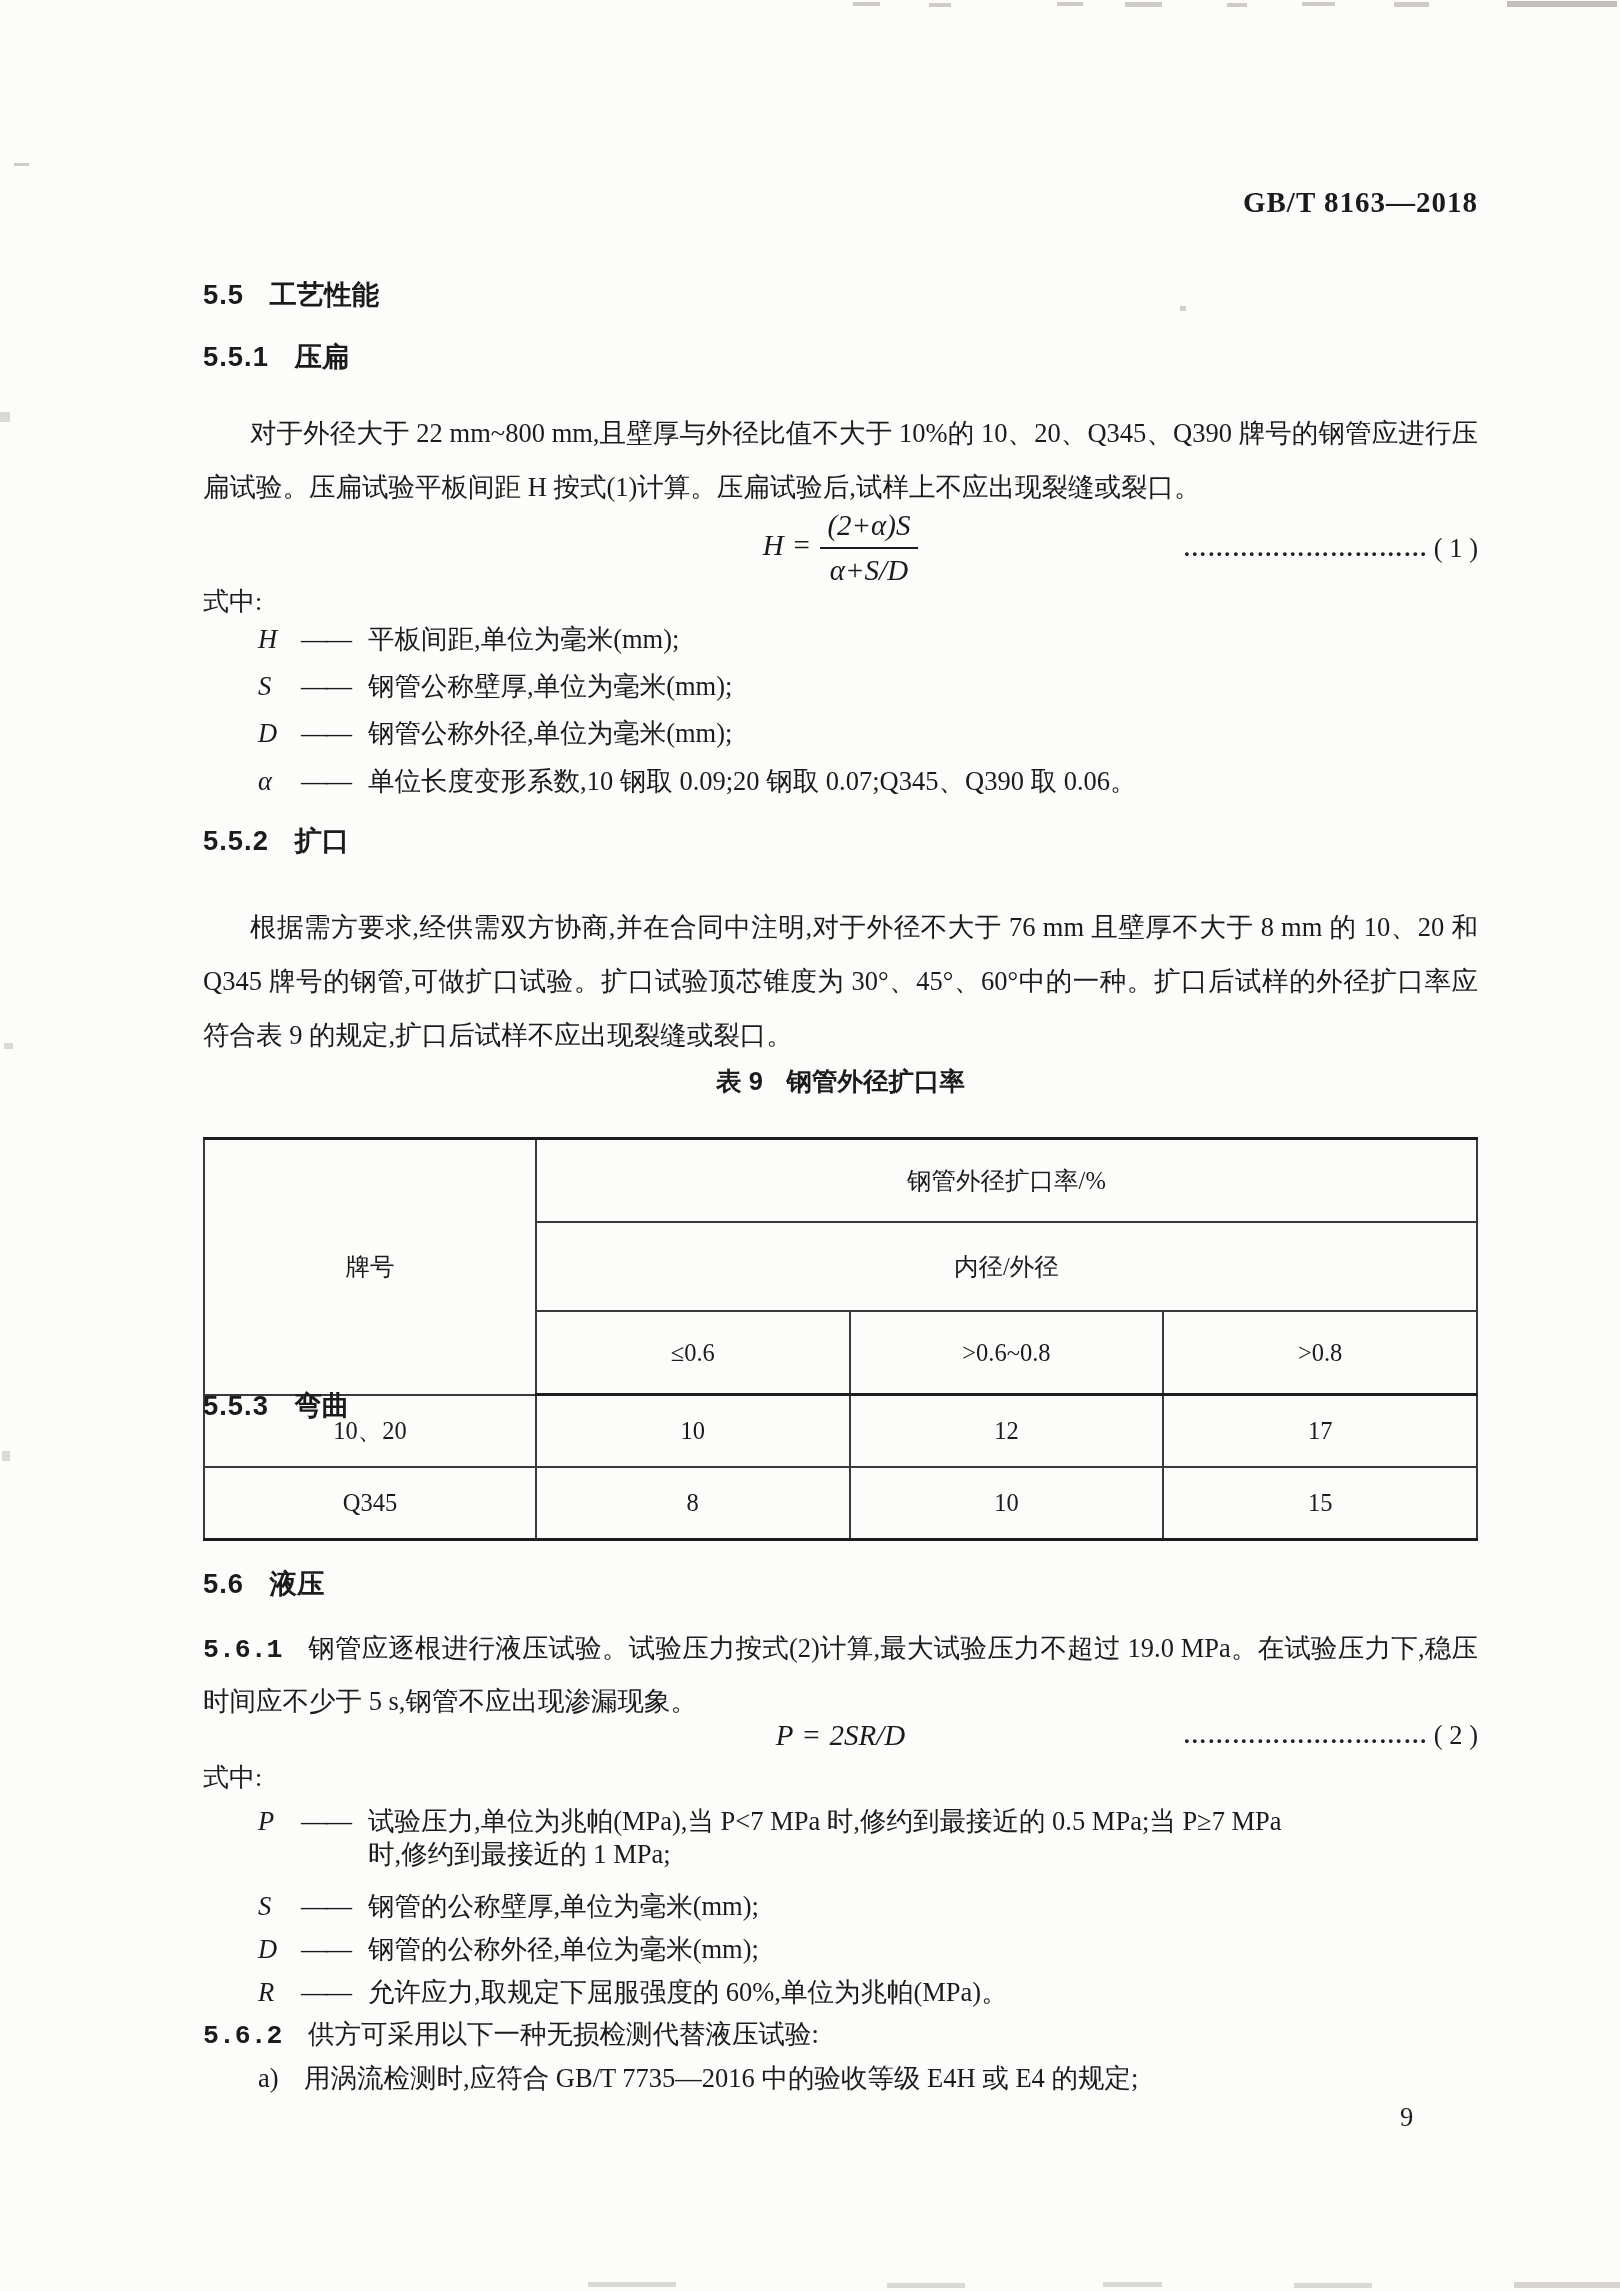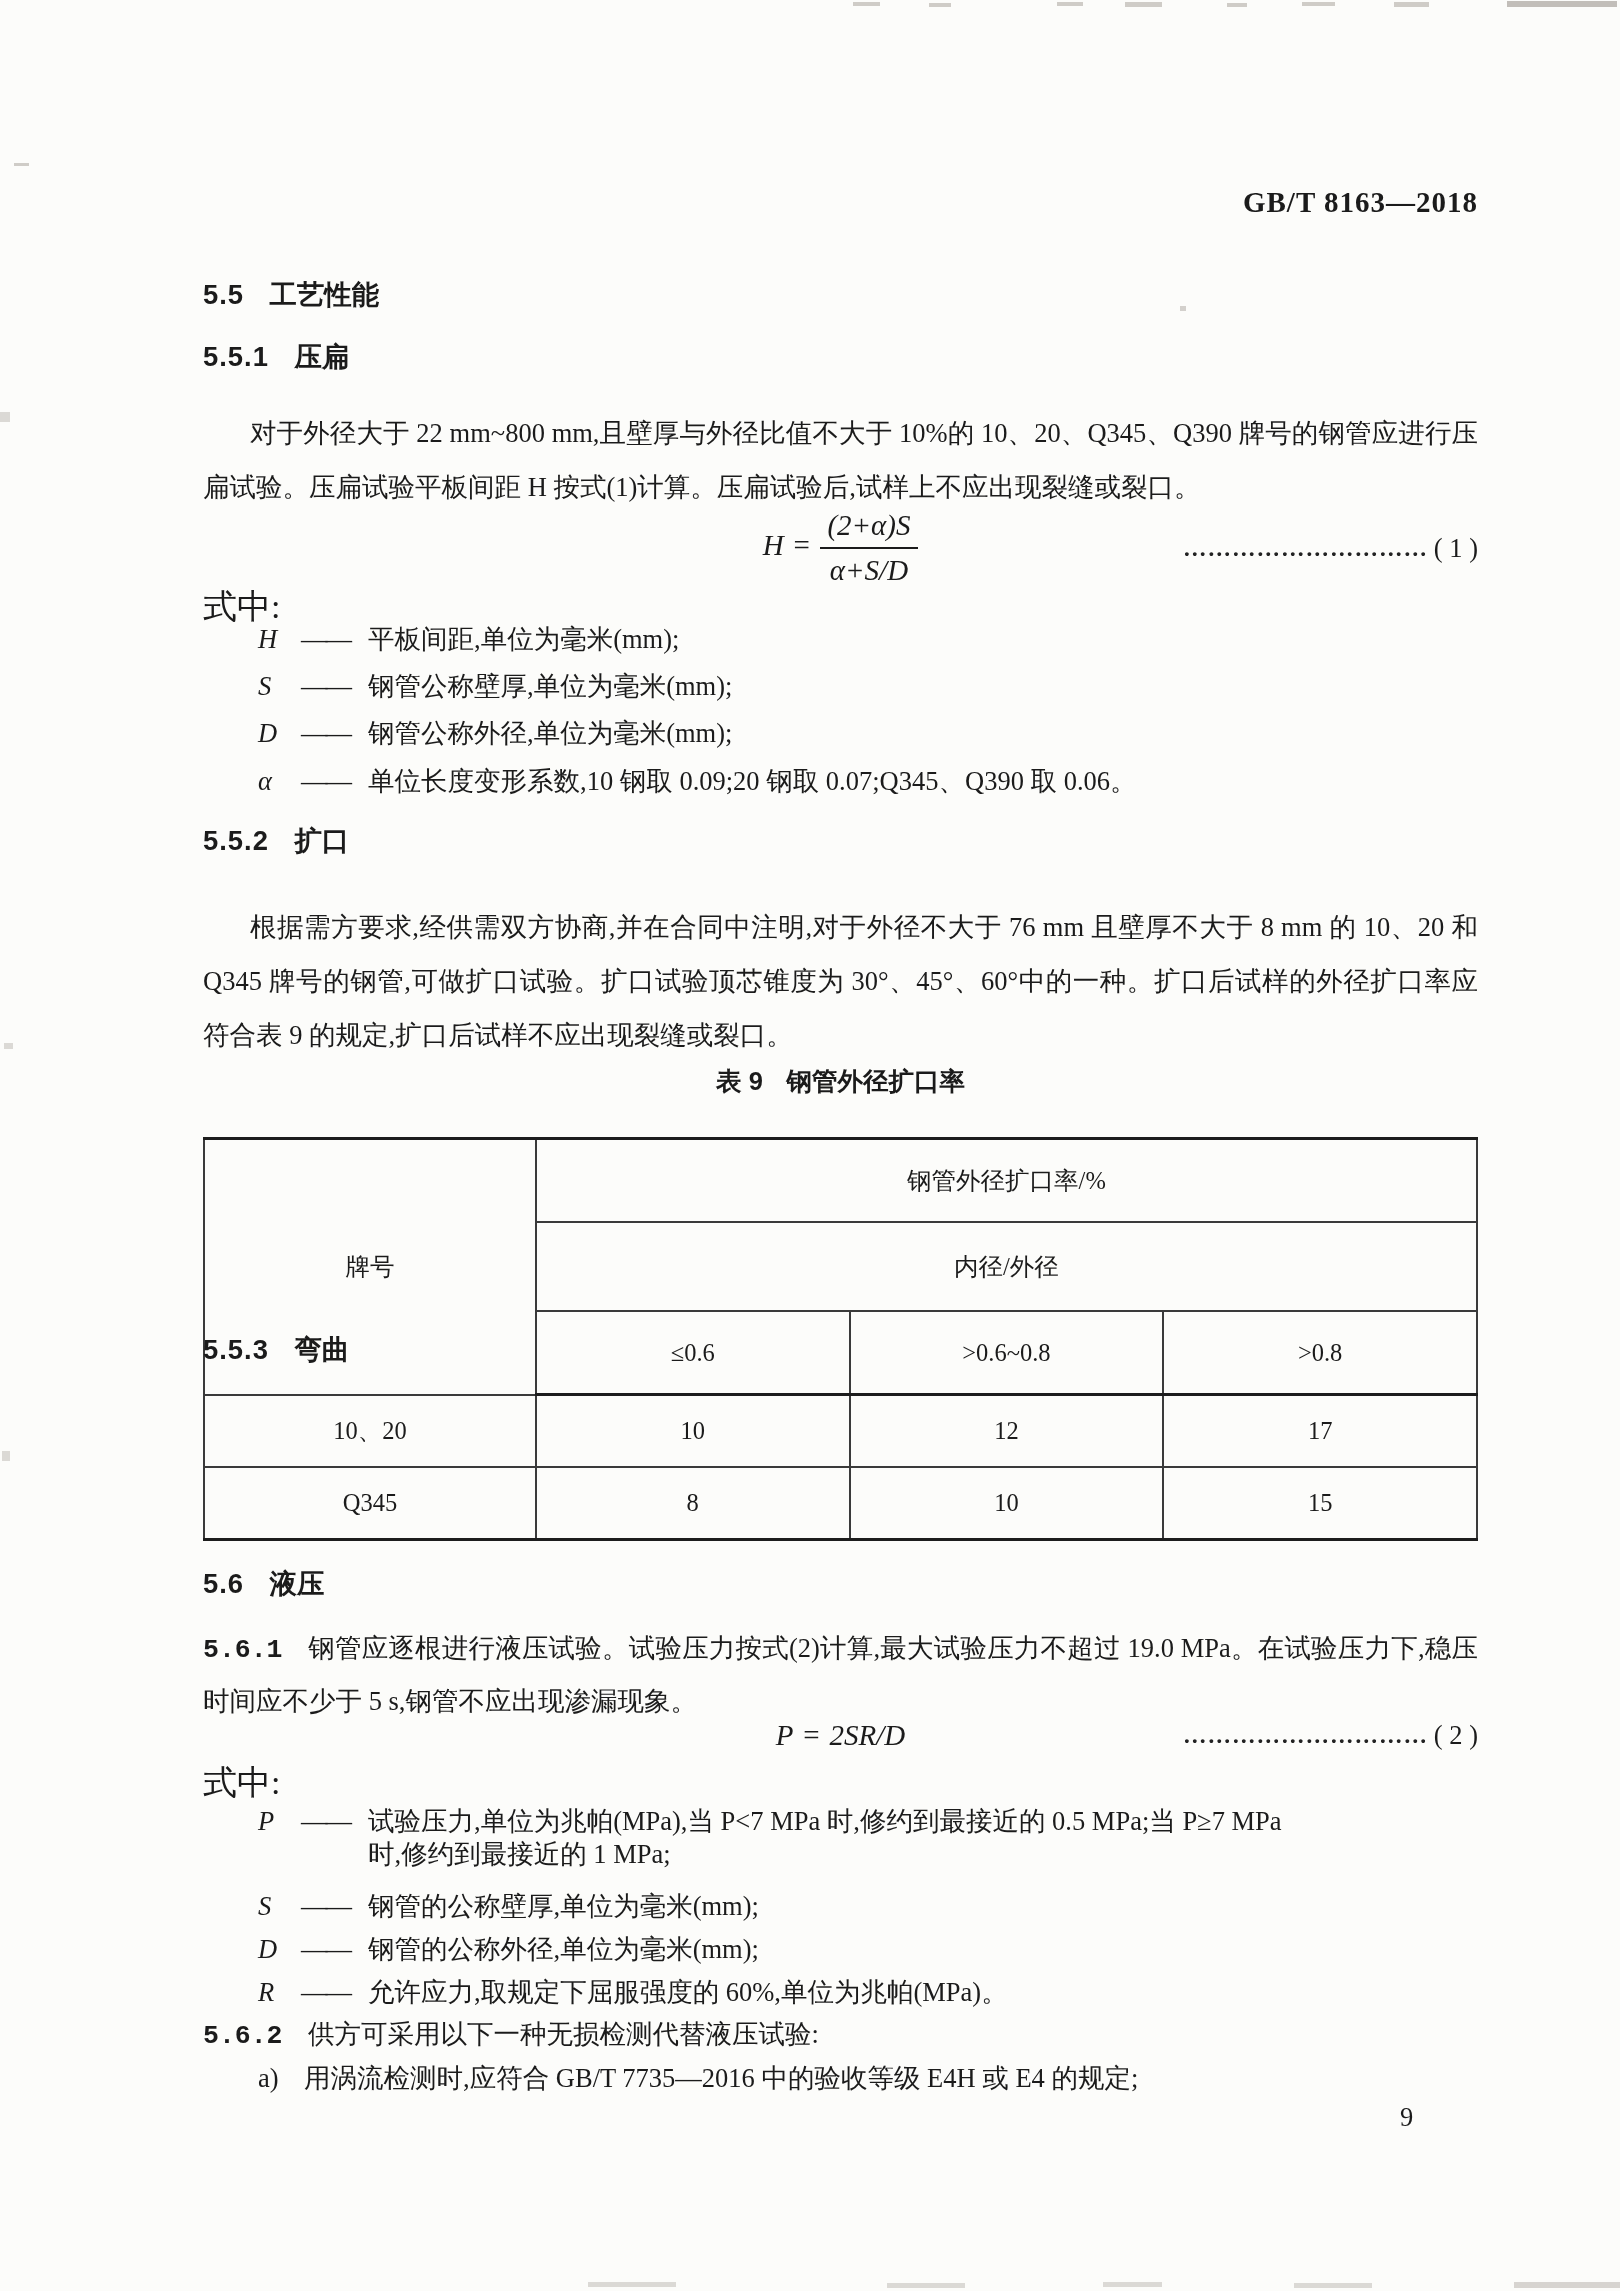--- a/index.html
+++ b/index.html
@@ -16,21 +16,21 @@
 
   
   .doc-header{top:186px;text-align:right;font-weight:bold;font-size:29px;letter-spacing:1px;}
 
   
   .clause-h{font-family:"Liberation Sans", sans-serif;font-weight:bold;font-size:27.4px;}
   .clause-h .num{margin-right:25.5px;letter-spacing:1px;}
   .h55{top:277px;}
   .h551{top:339px;}
   .h552{top:823px;}
-  .h553{top:1332px;}
+  .h553{top:1388px;}
   .h56{top:1566px;}
 
   
   .para{font-size:26.5px;line-height:54px;text-indent:47px;text-align:justify;}
   .p551{top:406px;}
   .p552{top:900px;}
   .p553{top:1457px;line-height:52px;}
   .p561{top:1623px;line-height:51px;text-indent:0;}
   .p562{top:2017px;line-height:35px;text-indent:0;}
   .inline-num{font-family:Liberation Mono, monospace;font-weight:bold;margin-right:25.5px;}
@@ -43,21 +43,21 @@
   .formula .plain{font-style:normal;}
   .frac{display:inline-block;vertical-align:middle;text-align:center;margin-left:9.8px;}
   .frac .num{display:block;padding:0 7.8px 4.9px;border-bottom:2px solid #1b1b1b;}
   .frac .den{display:block;padding-top:4.9px;}
   .eq{margin-left:9.8px;}
   .leader{position:absolute;right:0;display:flex;align-items:center;}
   .dots{font-weight:bold;font-size:23.5px;letter-spacing:1px;color:#222;}
   .eq-label{font-size:26.5px;margin-left:5.9px;font-style:normal;}
 
   
-  .where-lead{font-size:34px;}
+  .where-lead{font-size:26px;}
   .w1{top:584px;}
   .w2{top:1760px;}
   .def-row{display:flex;font-size:26.5px;line-height:33px;padding-left:55px;}
   .def-term{width:43px;font-style:italic;flex:none;}
   .def-dash{width:67px;flex:none;letter-spacing:-2px;}
   .def-text{flex:1;}
   .def-text .cont{display:block;}
   .dH{top:623px;} .dS{top:670px;} .dD{top:717px;} .dA{top:765px;}
   .dP{top:1805px;} .dP .def-text span{display:block;}
   .dS2{top:1890px;} .dD2{top:1933px;} .dR{top:1976px;}

